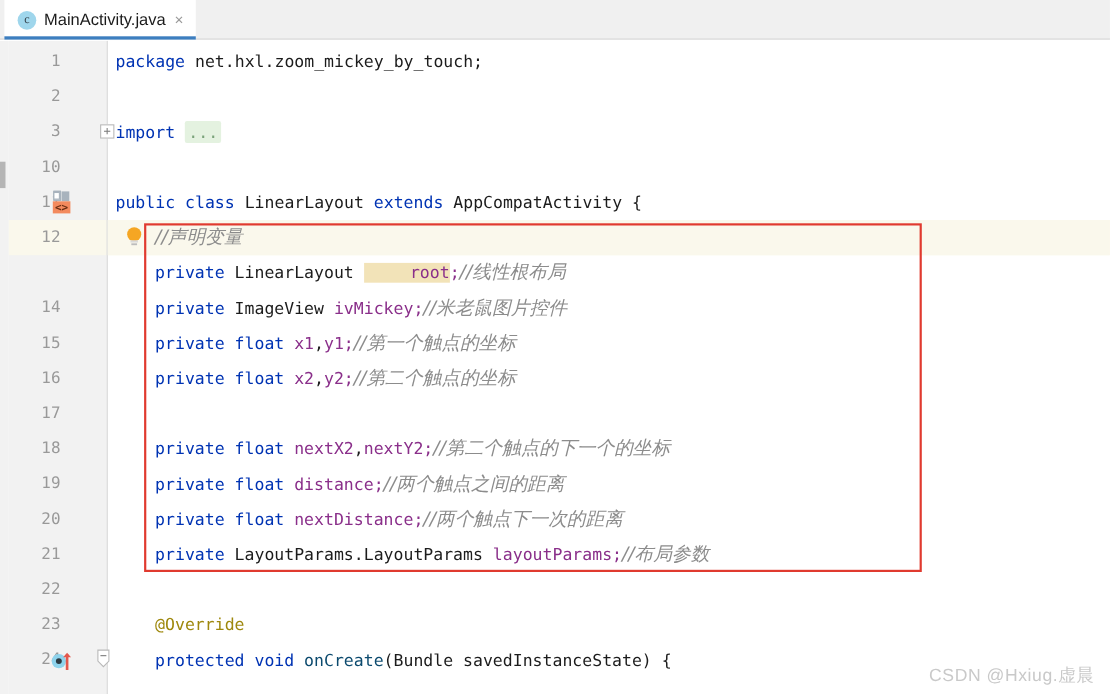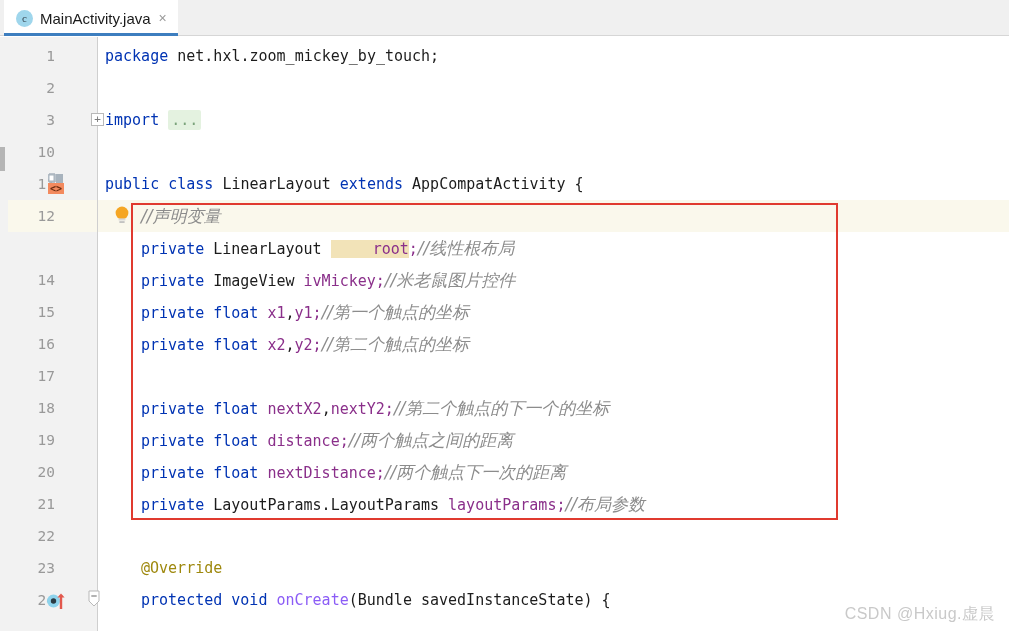--- a/index.html
+++ b/index.html
@@ -118,21 +118,21 @@
     position: absolute; left: 0; width: 911px; height: 32px;
     background: #faf8ec;
   }
 
   
   .kw      { color: #0033b3; }
   .plain   { color: #1c1c1c; }
   .field   { color: #8a2f8a; }
   .comment { color: #8c8c8c; font-style: italic; }
   .anno    { color: #9e880d; }
-  .method  { color: #8b5cf6; }
+  .method  { color: #0c4a6e; }
   .dots {
     background: #e4f2e0; color: #7aa37a;
     padding: 1px 3px; border-radius: 2px;
   }
   .hl-token { background: #f2e3b8; color: #8a2f8a; padding-left: 42px; }
   .cn { font-family: "DejaVu Sans", sans-serif; font-size: 17px; font-style: italic; }
 
   
   #caret {
     position: absolute; width: 2px; height: 21px; background: #111;

